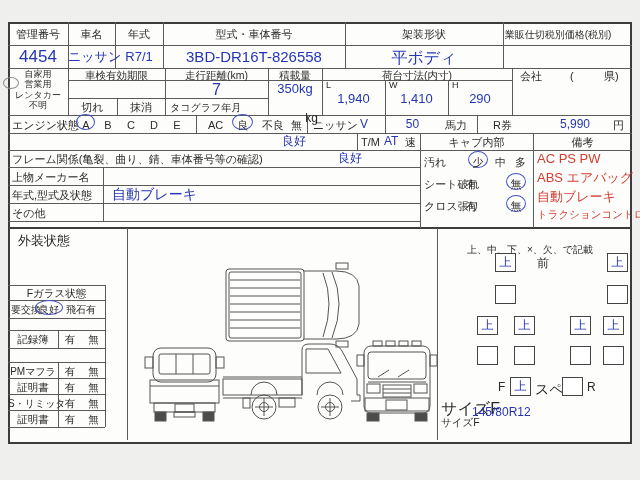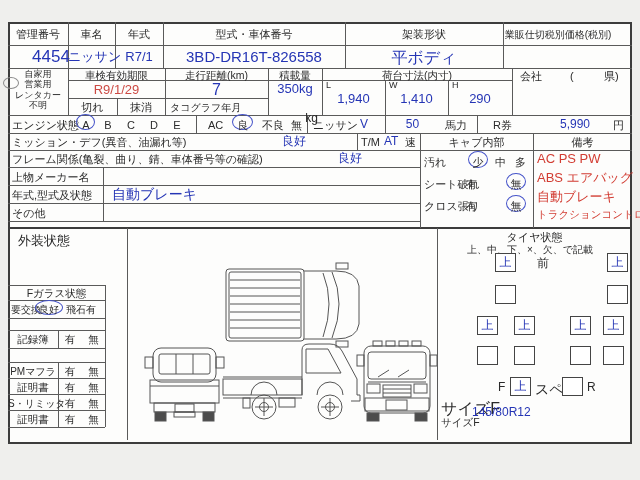--- a/index.html
+++ b/index.html
@@ -63,34 +63,33 @@
   <div class="vl" style="left:127px;top:228px;height:212px"></div>
   <div class="vl" style="left:437px;top:228px;height:212px"></div>
 
   <div class="t c" style="left:8px;top:28px;width:60px">管理番号</div>
   <div class="t c" style="left:68px;top:28px;width:47px">車名</div>
   <div class="t c" style="left:115px;top:28px;width:48px">年式</div>
   <div class="t c" style="left:163px;top:28px;width:182px">型式・車体番号</div>
   <div class="t c" style="left:345px;top:28px;width:158px">架装形状</div>
   <div class="t c" style="left:503px;top:29px;width:110px;font-size:10px">業販仕切税別価格(税別)</div>
 
-  <div class="t c blue" style="left:21px;top:48px;width:60px;font-size:17px">4454</div>
+  <div class="t c blue" style="left:8px;top:48px;width:60px;font-size:17px">4454</div>
   <div class="t c blue" style="left:68px;top:50px;width:47px;font-size:13px">ニッサン</div>
   <div class="t c blue" style="left:115px;top:50px;width:48px;font-size:13px">R7/1</div>
   <div class="t c blue" style="left:163px;top:49px;width:182px;font-size:15px">3BD-DR16T-826558</div>
   <div class="t c blue" style="left:345px;top:49px;width:158px;font-size:16px">平ボディ</div>
 
   <div class="circ gcirc" style="left:3px;top:77px;width:16px;height:12px"></div>
   <div class="t c" style="left:10px;top:70px;width:56px;font-size:9px">自家用</div>
   <div class="t c" style="left:10px;top:80px;width:56px;font-size:9px">営業用</div>
   <div class="t c" style="left:10px;top:91px;width:56px;font-size:9px">レンタカー</div>
   <div class="t c" style="left:10px;top:101px;width:56px;font-size:9px">不明</div>
 
   <div class="t c" style="left:68px;top:70px;width:97px;font-size:10.5px">車検有効期限</div>
-  <div class="t c" style="left:68px;top:83px;width:97px;font-size:13px;color:#cc4a44">R9/1/29</div>
   <div class="t c" style="left:68px;top:101px;width:49px">切れ</div>
   <div class="t c" style="left:117px;top:101px;width:48px">抹消</div>
 
   <div class="t c" style="left:165px;top:70px;width:103px;font-size:10.5px">走行距離(km)</div>
   <div class="t c blue" style="left:165px;top:81px;width:103px;font-size:16px">7</div>
   <div class="t" style="left:170px;top:102px;font-size:10px">タコグラフ年月</div>
 
   <div class="t c" style="left:268px;top:70px;width:54px;font-size:10.5px">積載量</div>
   <div class="t c blue" style="left:268px;top:82px;width:54px;font-size:13px">350kg</div>
   <div class="t r" style="left:268px;top:99px;width:50px;font-size:12px">kg</div>
@@ -120,21 +119,20 @@
   <div class="t" style="left:262px;top:119px">不良</div>
   <div class="t" style="left:291px;top:119px">無</div>
   <div class="t" style="left:313px;top:119px">ニッサン</div>
   <div class="t blue" style="left:360px;top:118px;font-size:12px">V</div>
   <div class="t c blue" style="left:390px;top:118px;width:45px;font-size:12px">50</div>
   <div class="t" style="left:445px;top:119px">馬力</div>
   <div class="t" style="left:493px;top:119px">R券</div>
   <div class="t c blue" style="left:545px;top:118px;width:60px;font-size:12px">5,990</div>
   <div class="t" style="left:613px;top:119px">円</div>
 
-  <div class="t" style="left:12px;top:136px">ミッション・デフ(異音、油漏れ等)</div>
   <div class="t blue" style="left:282px;top:135px;font-size:12px">良好</div>
   <div class="t" style="left:361px;top:136px">T/M</div>
   <div class="t blue" style="left:384px;top:135px;font-size:12px">AT</div>
   <div class="t" style="left:405px;top:136px">速</div>
   <div class="t c" style="left:420px;top:136px;width:113px">キャブ内部</div>
   <div class="t c" style="left:533px;top:136px;width:99px">備考</div>
 
   <div class="t" style="left:12px;top:153px">フレーム関係(亀裂、曲り、錆、車体番号等の確認)</div>
   <div class="t blue" style="left:338px;top:152px;font-size:12px">良好</div>
   <div class="t" style="left:12px;top:171px">上物メーカー名</div>
@@ -192,21 +190,20 @@
   <div class="t c" style="left:8px;top:382px;width:50px;font-size:10.5px">証明書</div>
   <div class="t c" style="left:58px;top:382px;width:24px;font-size:10.5px">有</div>
   <div class="t c" style="left:82px;top:382px;width:23px;font-size:10.5px">無</div>
   <div class="t c" style="left:8px;top:398px;width:50px;font-size:10px">S・リミッタ</div>
   <div class="t c" style="left:58px;top:398px;width:24px;font-size:10.5px">有</div>
   <div class="t c" style="left:82px;top:398px;width:23px;font-size:10.5px">無</div>
   <div class="t c" style="left:8px;top:414px;width:50px;font-size:10.5px">証明書</div>
   <div class="t c" style="left:58px;top:414px;width:24px;font-size:10.5px">有</div>
   <div class="t c" style="left:82px;top:414px;width:23px;font-size:10.5px">無</div>
 
-  <div class="t c" style="left:437px;top:231px;width:195px">タイヤ状態</div>
   <div class="t c" style="left:437px;top:244px;width:186px;font-size:10px">上、中、下、×、欠、で記載</div>
 
   <div class="tbox" style="left:495px;top:253px">上</div>
   <div class="t c" style="left:528px;top:257px;width:30px;font-size:12px">前</div>
   <div class="tbox" style="left:607px;top:253px">上</div>
 
   <div class="tbox" style="left:495px;top:285px"></div>
   <div class="tbox" style="left:607px;top:285px"></div>
 
   <div class="tbox" style="left:477px;top:316px">上</div>

